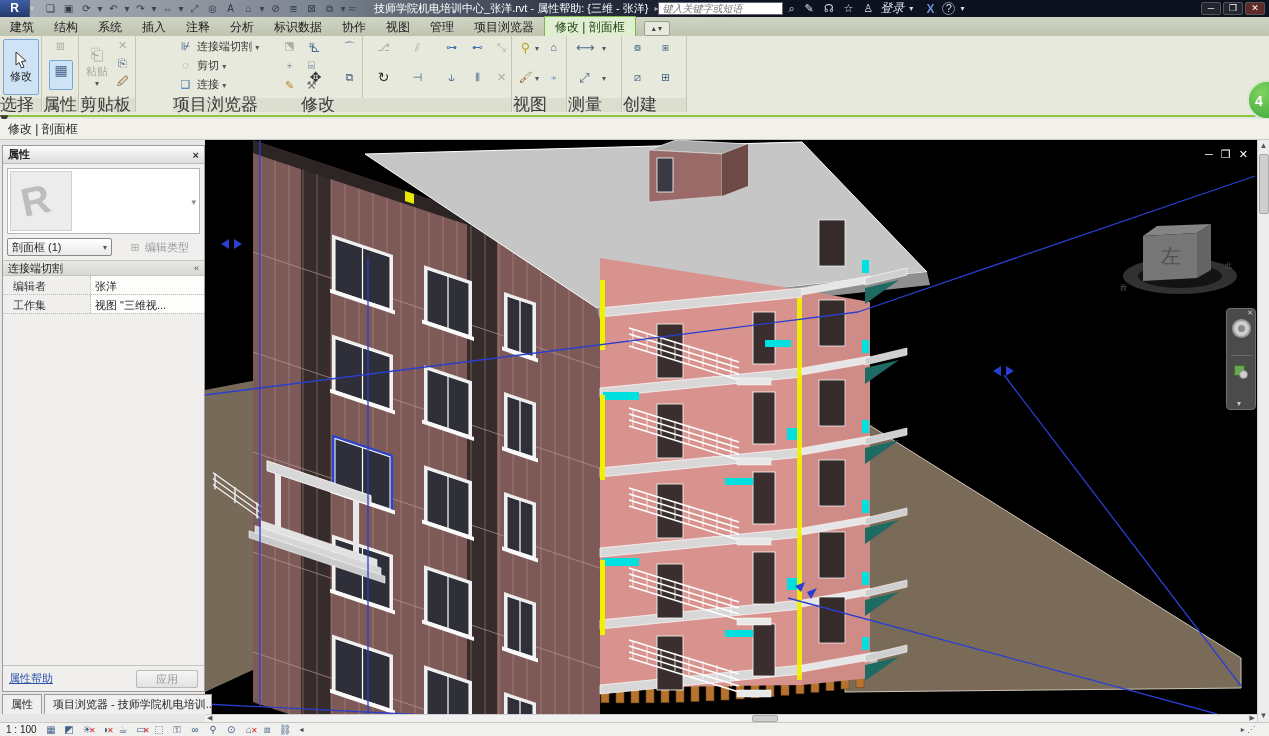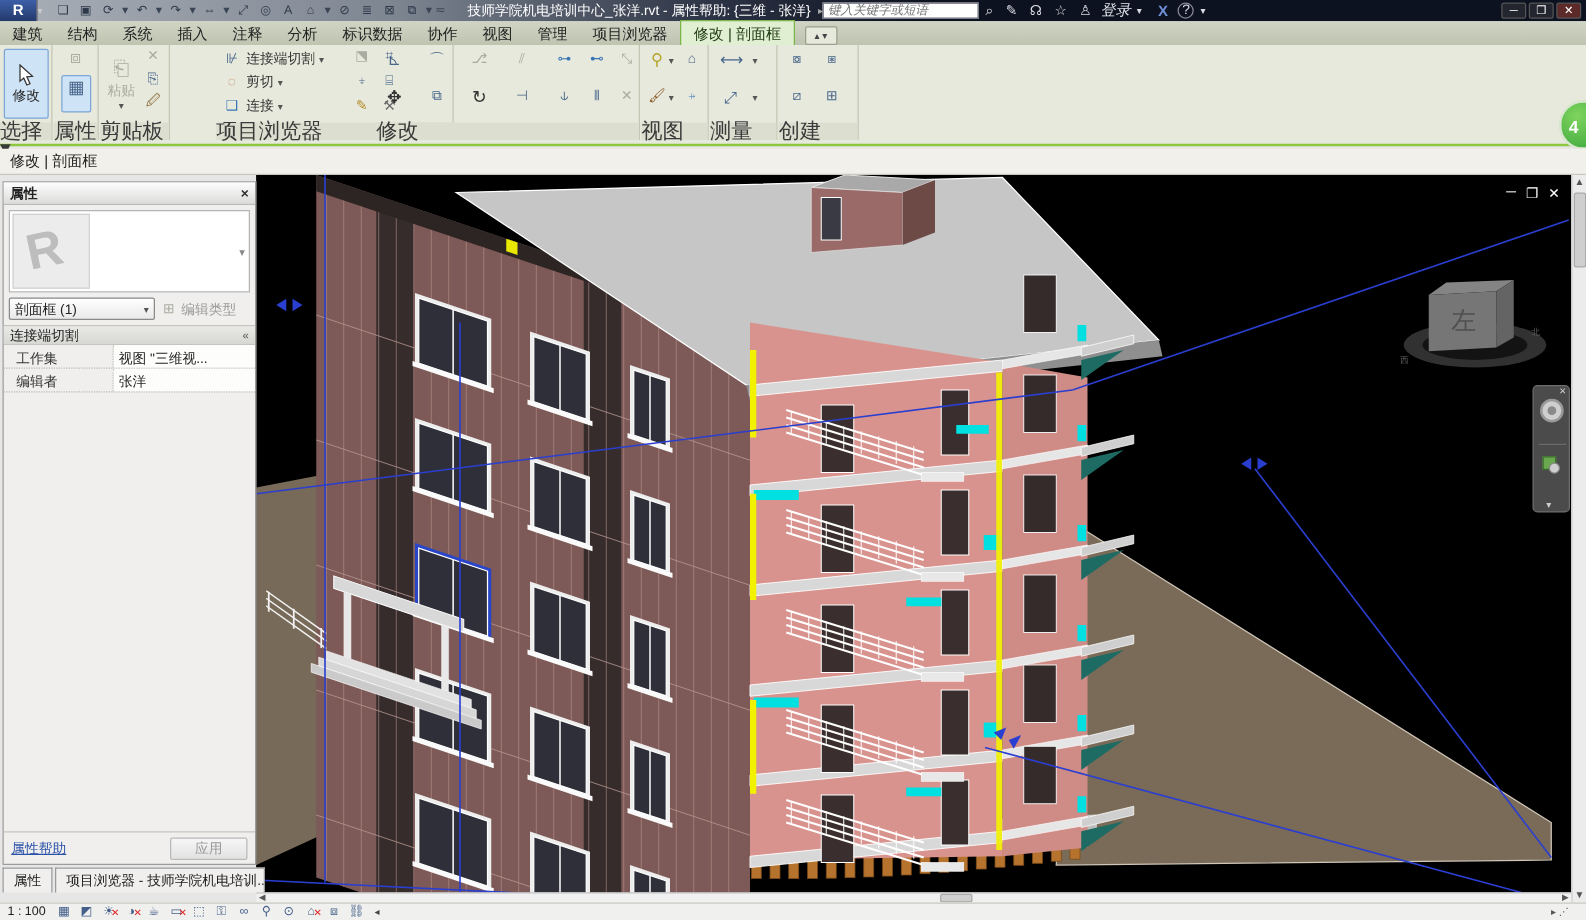--- a/index.html
+++ b/index.html
@@ -62,21 +62,21 @@
   #hscroll .harr { position:absolute; top:-1px; font-size:7px; color:#555; }
 
   
   #props { position:absolute; left:2px; top:145px; width:203px; height:547px; background:#f0efee; border:1px solid #9c9c9c; font-size:11px; }
   #props-header { height:18px; background:linear-gradient(#fdfdfd,#dcdcda); border-bottom:1px solid #bbb; display:flex; align-items:center; padding:0 5px; font-weight:bold; color:#222;}
   #props-close { margin-left:auto; font-weight:bold; color:#333; font-size:11px; }
   #type-sel { margin:4px; height:66px; background:#fff; border:1px solid #b5b5b5; position:relative; }
   #type-thumb { position:absolute; left:2px; top:2px; width:62px; height:60px; background:#ececec; border:1px solid #d0d0d0; overflow:hidden;}
   #type-thumb span { display:block; font-size:40px; color:#bdbdbd; transform:rotate(-12deg); margin:4px 0 0 10px; font-weight:bold;}
   #type-dd { position:absolute; right:3px; top:28px; color:#888; font-size:9px; }
-  #sel-row { display:flex; margin:2px 4px; align-items:center; gap:4px;}
+  #sel-row { display:flex; margin:2px 4px; align-items:center; gap:16px;}
   #family-combo { flex:1; height:18px; background:linear-gradient(#fff,#e9e9e9); border:1px solid #8a8a8a; border-radius:2px;
      display:flex; align-items:center; padding:0 4px; color:#222;}
   #family-combo .dda { margin-left:auto; }
   #edit-type-btn { width:72px; height:18px; color:#9a9a9a; display:flex; align-items:center; gap:3px; font-size:11px;}
   .grp-header { margin-top:4px; height:16px; background:linear-gradient(#e9e9e7,#d7d7d3); border-top:1px solid #c5c5c0; border-bottom:1px solid #c5c5c0;
      display:flex; align-items:center; padding:0 5px; color:#222; }
   .grp-header .chev { margin-left:auto; font-size:9px; color:#555;}
   .prow { display:flex; height:19px; border-bottom:1px dotted #b9b9b4; }
   .prow .plab { width:88px; padding:3px 0 0 10px; color:#333; border-right:1px dotted #b9b9b4;}
   .prow .pval { flex:1; padding:3px 0 0 4px; color:#222; background:#fdfdfc; white-space:nowrap; overflow:hidden;}
@@ -675,26 +675,26 @@
       <div id="edit-type-btn">
         <span class="smico gray" style="width:14px;">⊞</span>
         <span>编辑类型</span>
       </div>
     </div>
     <div class="grp-header">
       <span>连接端切割</span>
       <span class="chev">«</span>
     </div>
     <div class="prow">
+      <div class="plab">编辑者</div>
+      <div class="pval">张洋</div>
+    </div>
+    <div class="prow">
       <div class="plab">工作集</div>
       <div class="pval">视图 "三维视...</div>
-    </div>
-    <div class="prow">
-      <div class="plab">编辑者</div>
-      <div class="pval">张洋</div>
     </div>
     <div id="props-footer">
       <span id="props-help">属性帮助</span>
       <span id="apply-btn">应用</span>
     </div>
   </div>
   <div id="palette-tabs">
     <span class="ptab">属性</span>
     <span class="ptab wide">项目浏览器 - 技师学院机电培训...</span>
   </div>

